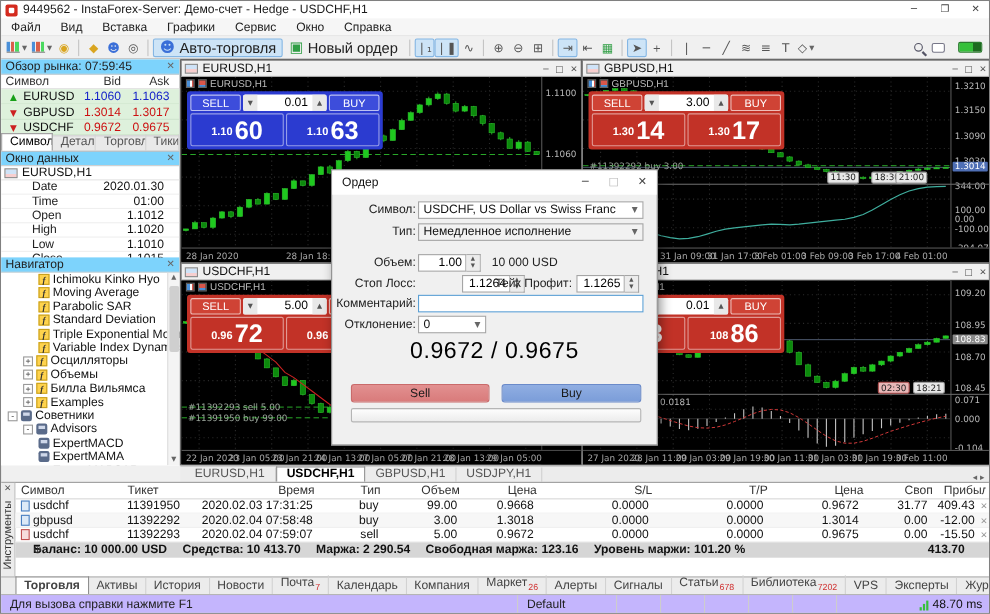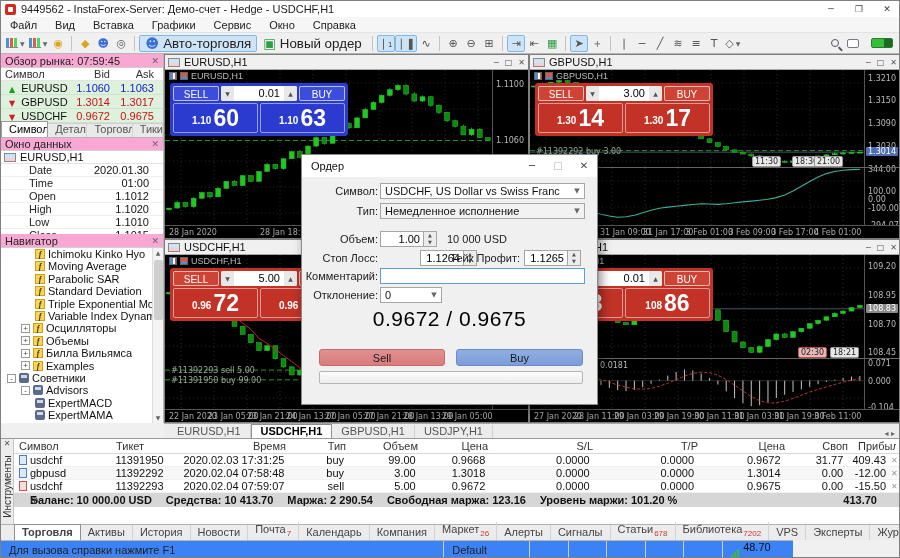--- a/index.html
+++ b/index.html
@@ -24,21 +24,21 @@
   .tb-btn { display:flex; align-items:center; gap:4px; height:17px; padding:0 5px; border:1px solid transparent; border-radius:2px; color:#222; }
   .tb-btn.on { background:#cde4f7; border-color:#84b6e4; }
   .gold { color:#d9a520; } .blue { color:#3a6fd8; } .green { color:#2f9e44; } .red { color:#d42a1e; }
   .mini-bars { width:12px; height:10px; background:linear-gradient(90deg,#4a90d9 0 3px,transparent 3px 4px,#d95f4a 4px 7px,transparent 7px 8px,#4ad95f 8px 11px,transparent 11px); border-bottom:1px solid #888; }
   .mag { width:8px; height:8px; border:1.5px solid #556; border-radius:50%; position:relative; }
   .mag::after { content:""; position:absolute; width:5px; height:1.5px; background:#556; transform:rotate(45deg); left:6px; top:8px; }
   .chat-ico { width:12px; height:9px; border:1px solid #778; border-radius:2px; position:relative; background:#fff; }
   .conn-meter { width:22px; height:10px; background:linear-gradient(90deg,#35c03a 0 62%, #1d6b20 62%); border:1px solid #2a7a2e; border-radius:2px; margin:0 4px; }
 
   
-  .panel-hdr { background:#f9a8d4; border-bottom:1px solid #d0d0d0; display:flex; align-items:center; padding:0 4px; color:#222; }
+  .panel-hdr { background:#7dd3fc; border-bottom:1px solid #d0d0d0; display:flex; align-items:center; padding:0 4px; color:#222; }
   .panel-x { margin-left:auto; color:#666; font-size:9px; font-family:"DejaVu Sans",sans-serif; }
   .left { position:absolute; left:0; top:53px; width:163px; height:369px; background:#fff; border-right:1px solid #b5b5b5; }
   .mw-cols, .mw-row { display:flex; align-items:center; font-size:11px; }
   .mw-cols span, .mw-row span { padding:0 4px; }
   .c-sym { width:63px; } .c-bid { width:50px; text-align:right; } .c-ask { width:44px; text-align:right; }
   .mw-cols { height:13px; border-bottom:1px solid #e4e4e4; color:#333; }
   .mw-row { height:14px; background:#def1dc; border-bottom:1px solid #cfe4cd; }
   .dir { font-size:8px; margin-right:2px; font-family:"DejaVu Sans",sans-serif; }
   .px-up { color:#1522c8; } .px-dn { color:#cc1111; }
   .tabstrip { display:flex; align-items:flex-end; background:#e9e9e9; border-top:1px solid #cfcfcf; border-bottom:1px solid #b5b5b5; }
@@ -117,21 +117,21 @@
   .row-x { width:10px; color:#999; font-size:8px; font-family:"DejaVu Sans",sans-serif; }
   .balance-row { display:flex; align-items:center; height:14px; background:#d6d6d6; font-weight:bold; padding-left:16px; gap:14px; position:relative; }
   .balance-row .plus { position:absolute; left:16px; font-weight:normal; color:#333; font-family:"DejaVu Sans",sans-serif; font-size:10px; }
   .balance-total { margin-left:auto; padding-right:24px; }
 
   
   .bottom-tabs { position:absolute; left:0; top:523px; width:900px; height:16px; background:#ececec; border-top:1px solid #b0b0b0; display:flex; align-items:flex-end; padding-left:13px; }
   .bottom-tabs .tab { padding:1px 7px 2px; color:#444; border-right:1px solid #d2d2d2; white-space:nowrap; }
   .bottom-tabs .tab.active { background:#fff; border:1px solid #8f8f8f; border-bottom:none; font-weight:bold; }
   .tab .badge { color:#d03030; font-size:8px; vertical-align:sub; margin-left:1px; }
-  .statusbar { position:absolute; left:0; top:539px; width:792px; height:19px; background:#3b82f6; border-top:1px solid #b5b5b5; display:flex; align-items:flex-start; }
+  .statusbar { position:absolute; left:0; top:539px; width:900px; height:19px; background:#c4b5fd; border-top:1px solid #b5b5b5; display:flex; align-items:center; }
   .sb-cell { border-right:1px solid #cdcdcd; height:100%; display:flex; align-items:center; padding:0 8px; color:#222; }
   .sb-help { width:470px; } .sb-profile { width:90px; }
   .sb-empty { width:40px; }
   .sb-ms { margin-left:auto; display:flex; align-items:center; gap:4px; padding:0 8px; }
   .sig { display:flex; align-items:flex-end; gap:1px; height:10px; }
   .sig i { width:2px; background:#35c03a; display:block; }
 
   
   .dialog { position:absolute; left:300px; top:153px; width:297px; height:251px; background:#f0f0f0; border:1px solid #8a8a8a; box-shadow:3px 3px 10px rgba(0,0,0,.45); z-index:10; }
   .dlg-title { height:22px; background:#fff; display:flex; align-items:center; padding-left:9px; }

